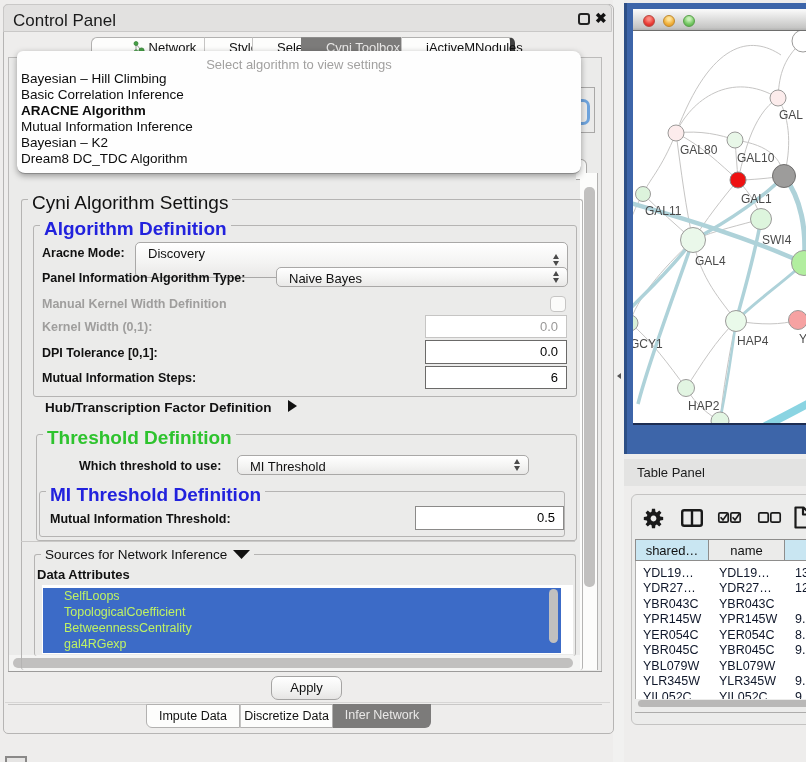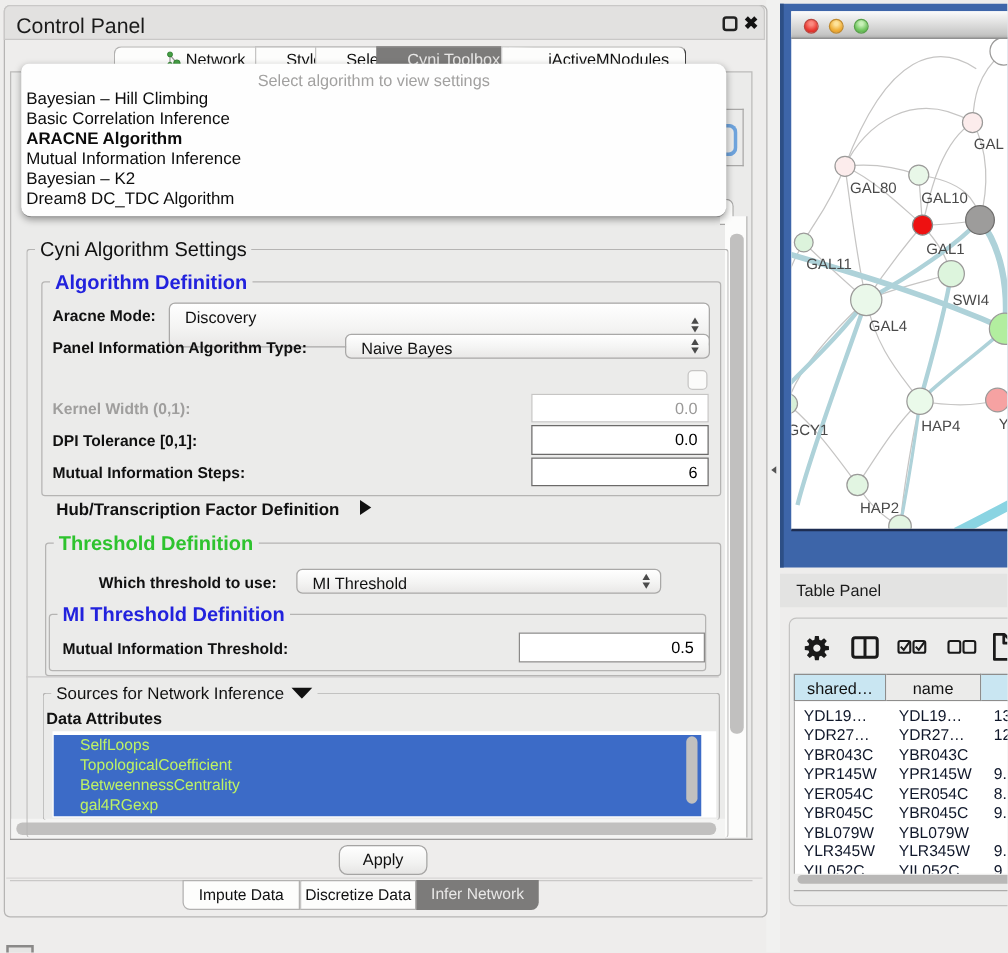--- a/index.html
+++ b/index.html
@@ -12,21 +12,21 @@
 #cptitle{left:3px;top:4px;width:609px;height:28px;background:#e2e1e0;border:1px solid #c9c8c7;border-radius:5px 5px 0 0;box-sizing:border-box;}
 #cptitle .t{position:absolute;left:9px;top:6px;font-size:17px;color:#1a1a1a;}
 #icoSquare{left:578px;top:13px;width:8px;height:8px;border:2px solid #222;border-radius:3px;}
 #icoX{left:595px;top:11px;font-size:14px;line-height:14px;font-weight:bold;color:#111;}
 
 .tab{position:absolute;top:37px;height:21px;background:#fdfdfc;border-top:1px solid #b2b1b0;box-sizing:border-box;font-size:13px;color:#111;text-align:center;line-height:15px;padding-top:2px;padding-left:24px;}
 
 #content{left:8px;top:57px;width:594px;height:615px;border:1px solid #bcbbba;background:#ebebea;box-sizing:border-box;}
 
 .grp{position:absolute;border:1px solid #b5b4b3;border-radius:3px;}
-.grp .gt{position:absolute;top:-8px;left:6px;background:#ebebea;padding:0 4px;font-size:16px;white-space:nowrap;}
+.grp .gt{position:absolute;top:-8px;left:6px;background:#ebebea;padding:0 4px;font-size:19px;white-space:nowrap;}
 .lbl{position:absolute;font-size:12.5px;font-weight:bold;color:#111;white-space:nowrap;}
 .dis{color:#9f9e9d;}
 .combo{position:absolute;border:1px solid #a9a8a7;border-radius:5px;background:linear-gradient(#ffffff,#f4f4f3 55%,#e9e8e7);box-sizing:border-box;font-size:13px;color:#111;}
 .combo .cv{position:absolute;left:12px;top:3px;}
 .combo .ar{position:absolute;right:7px;top:50%;margin-top:-6px;width:7px;height:12px;}
 .ar .up{position:absolute;left:0;top:0;width:0;height:0;border-left:3.5px solid transparent;border-right:3.5px solid transparent;border-bottom:5px solid #4a4a4a;}
 .ar .dn{position:absolute;left:0;bottom:0;width:0;height:0;border-left:3.5px solid transparent;border-right:3.5px solid transparent;border-top:5px solid #4a4a4a;}
 .fld{position:absolute;background:#fff;box-sizing:border-box;font-size:13px;text-align:right;padding-right:8px;}
 
 #list{left:42px;top:585px;width:531px;height:69px;background:#fff;}
@@ -201,21 +201,21 @@
   <div class="abs tab" style="left:91px;width:113px;border-left:1px solid #b2b1b0;border-radius:6px 0 0 0;text-align:left;padding-left:41px;"><svg width="12" height="13" viewBox="0 0 12 13" style="vertical-align:-2px;">
         <line x1="3" y1="3" x2="8" y2="9" stroke="#9c9b9a" stroke-width="1"></line>
         <line x1="3" y1="3" x2="3" y2="10" stroke="#9c9b9a" stroke-width="1"></line>
         <circle cx="3" cy="2.5" r="2" fill="#46a046" stroke="#2c7a2c" stroke-width="0.7"></circle>
         <circle cx="8.5" cy="9.5" r="2.6" fill="#46a046" stroke="#2c7a2c" stroke-width="0.7"></circle>
         <circle cx="3" cy="10.5" r="1.7" fill="#6fbf6f" stroke="#2c7a2c" stroke-width="0.7"></circle>
       </svg> Network</div>
   <div class="abs tab" style="left:204px;width:48px;border-left:1px solid #c6c5c4;">Style</div>
   <div class="abs tab" style="left:252px;width:49px;border-left:1px solid #c6c5c4;">Select</div>
   <div class="abs tab" style="left:301px;width:100px;background:#7c7b7a;color:#e9e8e7;border-top:1px solid #8e8d8c;">Cyni Toolbox</div>
-  <div class="abs tab" style="left:401px;width:148px;border-left:1px solid #c6c5c4;border-right:1px solid #404040;border-radius:0 6px 0 0;">jActiveMNodules</div>
+  <div class="abs tab" style="left:401px;width:114px;border-left:1px solid #c6c5c4;border-right:5px solid #404040;border-radius:0 6px 0 0;">jActiveMNodules</div>
 
   <div class="abs" id="content"></div>
 
   <div class="abs" style="left:581px;top:87px;width:13px;height:44px;border:1px solid #a9a8a7;border-left:none;background:#ebebea;"></div>
   <div class="abs" style="left:576px;top:99px;width:14px;height:26px;border:3px solid #6ea3dc;border-left:none;border-radius:0 7px 7px 0; box-sizing:border-box;"></div>
   <div class="abs" style="left:576px;top:159px;width:10px;height:19px;border:1px solid #a9a8a7;border-left:none;border-radius:0 6px 6px 0;background:#fdfdfc;"></div>
 
   <div class="abs" style="left:580px;top:173px;width:17px;height:497px;background:#fcfcfb;border-right:1px solid #b3b2b1;"></div>
   <div class="abs thumbV" style="left:584px;top:187px;width:11px;height:400px;"></div>
   <div class="abs" style="left:9px;top:655px;width:571px;height:16px;background:#f4f4f3;"></div>
@@ -237,20 +237,21 @@
       </span>
     </div>
   <div class="abs lbl" style="left:42px;top:271px;">Panel Information Algorithm Type:</div>
   <div class="abs combo" style="left:276px;top:267px;width:292px;height:20px;">
       <span class="cv">Naive Bayes</span>
       <span class="ar">
         <span class="up"></span>
         <span class="dn"></span>
       </span>
     </div>
+  <div class="abs lbl dis" style="left:42px;top:297px;">Manual Kernel Width Definition</div>
   <div class="abs" style="left:550px;top:296px;width:14px;height:14px;border:1px solid #c6c5c4;border-radius:4px;background:#fbfbfa;"></div>
   <div class="abs lbl dis" style="left:42px;top:320px;">Kernel Width (0,1):</div>
   <div class="abs fld" style="left:425px;top:315px;width:142px;height:23px;border:1px solid #c6c5c4;color:#9a9998;line-height:21px;">0.0</div>
   <div class="abs lbl" style="left:42px;top:346px;">DPI Tolerance [0,1]:</div>
   <div class="abs fld" style="left:425px;top:340px;width:142px;height:24px;border:1px solid #6b6a69;line-height:22px;">0.0</div>
   <div class="abs lbl" style="left:42px;top:371px;">Mutual Information Steps:</div>
   <div class="abs fld" style="left:425px;top:366px;width:142px;height:23px;border:1px solid #6b6a69;line-height:21px;">6</div>
   <div class="abs lbl" style="left:45px;top:400px;font-size:13.5px;">Hub/Transcription Factor Definition</div>
   <div class="abs" style="left:288px;top:400px;width:0;height:0;border-top:6px solid transparent;border-bottom:6px solid transparent;border-left:9px solid #111;"></div>
 

